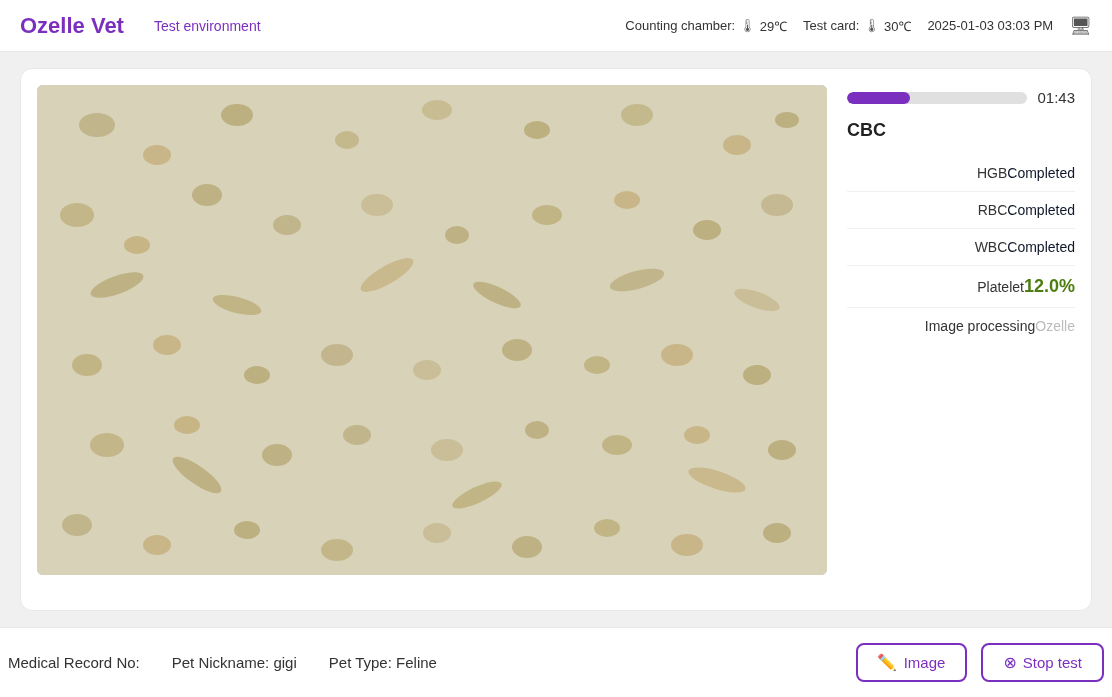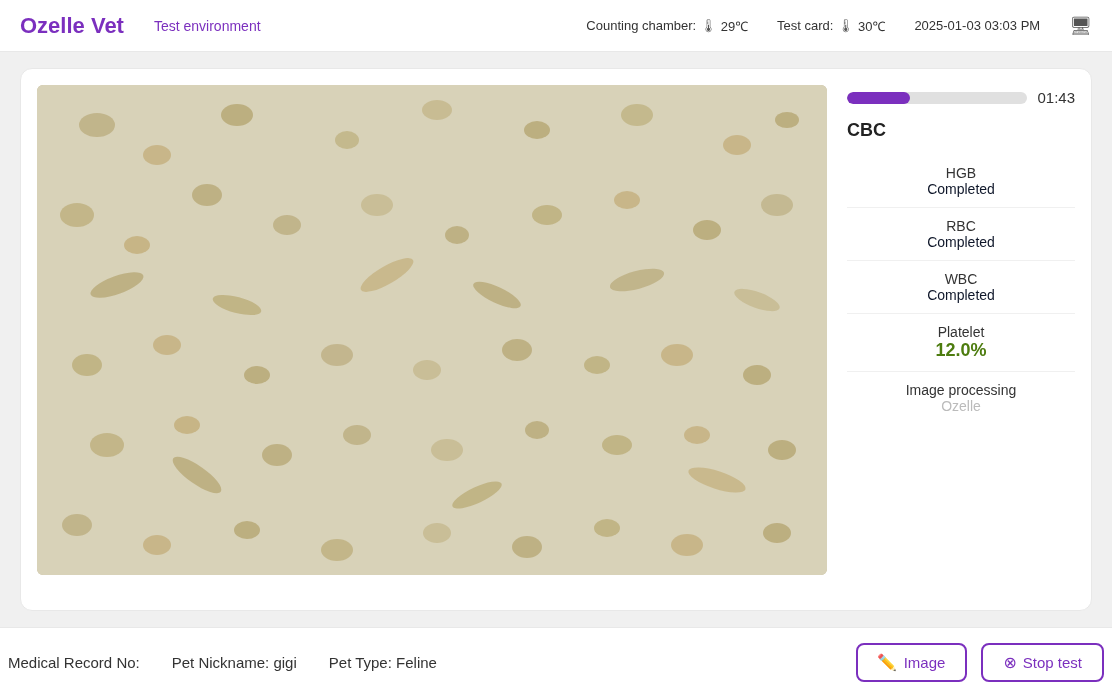--- a/index.html
+++ b/index.html
@@ -32,21 +32,21 @@
     }
     .env-label {
       font-size: 14px;
       color: #7B2FBE;
       font-weight: 500;
     }
     .header-spacer { flex: 1; }
     .header-info {
       display: flex;
       align-items: center;
-      gap: 29px;
+      gap: 16px;
       font-size: 13px;
       color: #333;
     }
     .temp-group {
       display: flex;
       align-items: center;
       gap: 4px;
     }
     .thermo-icon {
       font-size: 13px;
@@ -139,21 +139,20 @@
       display: flex;
       flex-direction: column;
       gap: 0;
     }
     .cbc-row {
       display: flex;
       align-items: center;
       justify-content: flex-end;
       padding: 10px 0;
       border-bottom: 1px solid #f0f0f0;
-      flex-direction: column;
     }
     .cbc-row:last-child {
       border-bottom: none;
     }
     .cbc-label {
       font-size: 14px;
       color: #333;
     }
     .cbc-status-completed {
       font-size: 14px;

